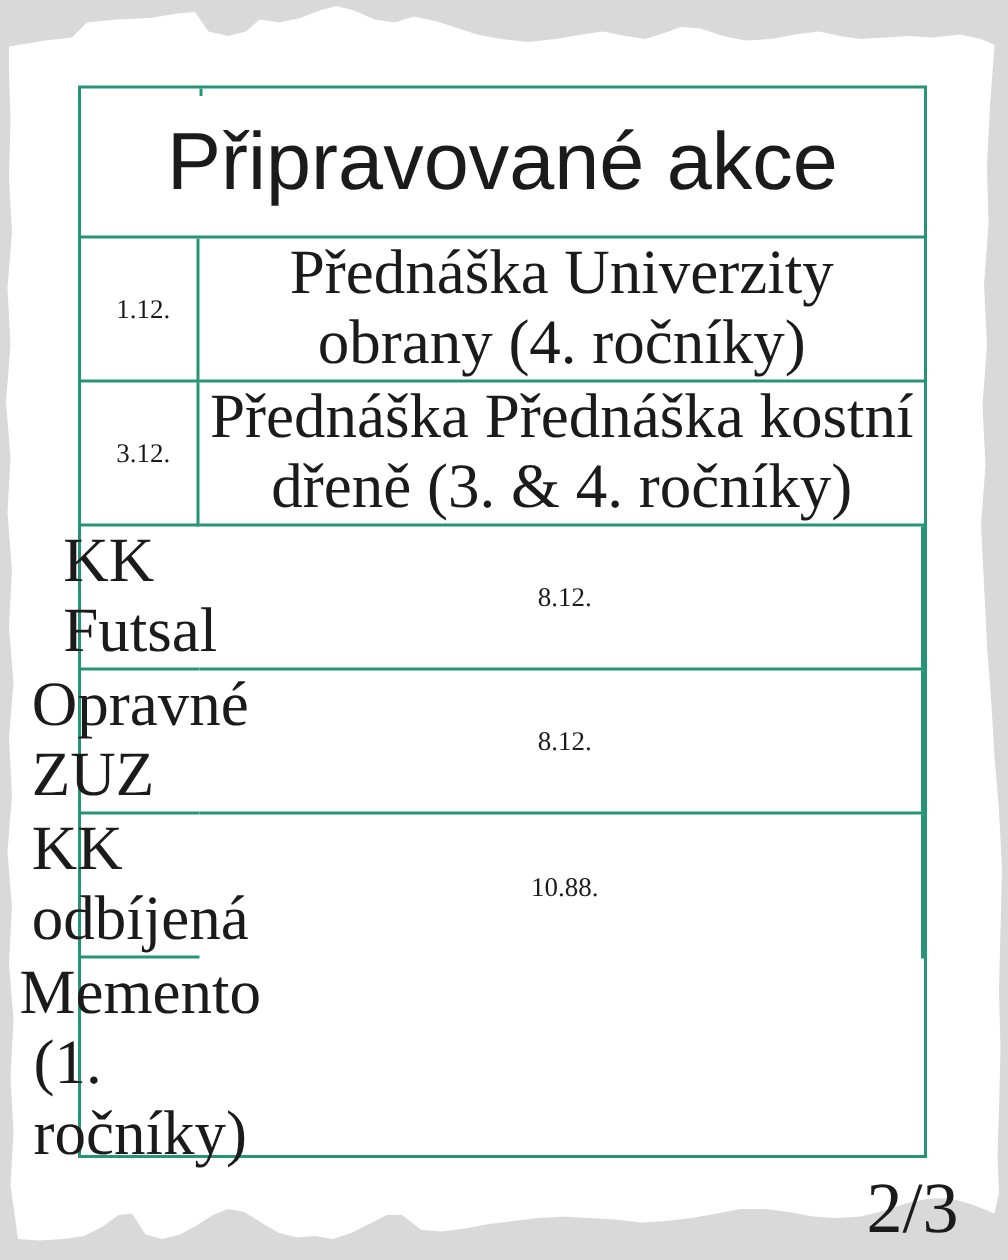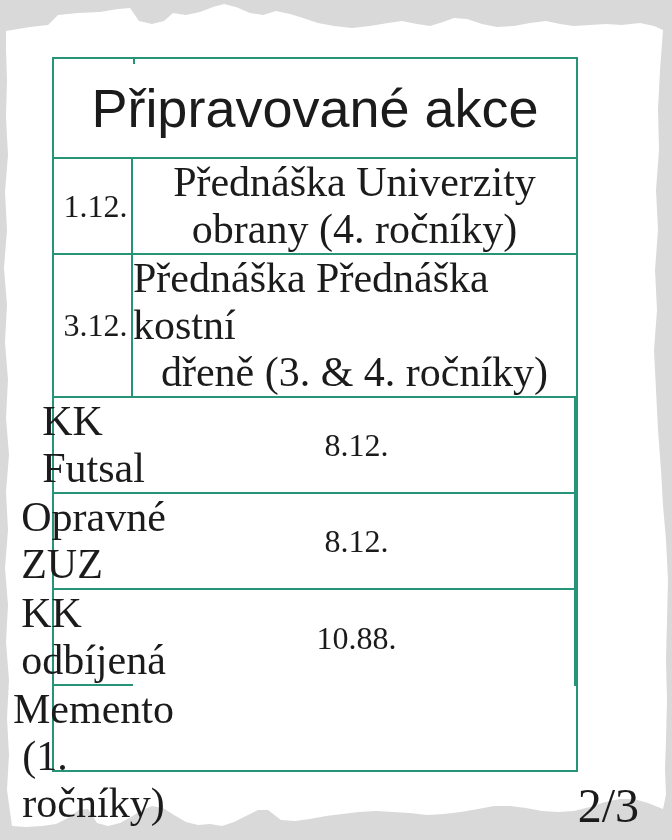--- a/index.html
+++ b/index.html
@@ -12,21 +12,21 @@
   body{
     width:672px;height:840px;
     background:var(--bg);
     overflow:hidden;
     position:relative;
     font-family:"Liberation Serif",serif;
   }
   .paper{position:absolute;left:0;top:0;width:672px;height:840px;display:block;}
   .paper path{fill:var(--paper);}
   .events-table{
-    position:absolute;left:52px;top:57px;width:526px;height:715px;
+    position:absolute;left:52px;top:57px;width:566px;height:715px;
     box-sizing:border-box;
     border:2px solid var(--green);
     display:grid;
     grid-template-columns:79px 1fr;
     grid-template-rows:100px repeat(6,1fr);
   }
   .cell{
     box-sizing:border-box;
     display:flex;align-items:center;justify-content:center;
     color:var(--text);
@@ -36,21 +36,21 @@
     border-bottom:2px solid var(--green);
     font-family:"Liberation Sans",sans-serif;
     font-size:54px;
     position:relative;
     white-space:nowrap;
   }
   .tick{position:absolute;left:79px;top:0;width:2px;height:5px;background:var(--green);}
   .date-cell{
     border-right:2px solid var(--green);
     border-bottom:2px solid var(--green);
-    font-size:32px;
+    font-size:18px;
     padding-left:6px;
   }
   .event-cell{
     border-bottom:2px solid var(--green);
     font-size:42px;
     line-height:47px;
     flex-direction:column;
   }
   .last{border-bottom:none;}
   .line:empty{display:none;}

